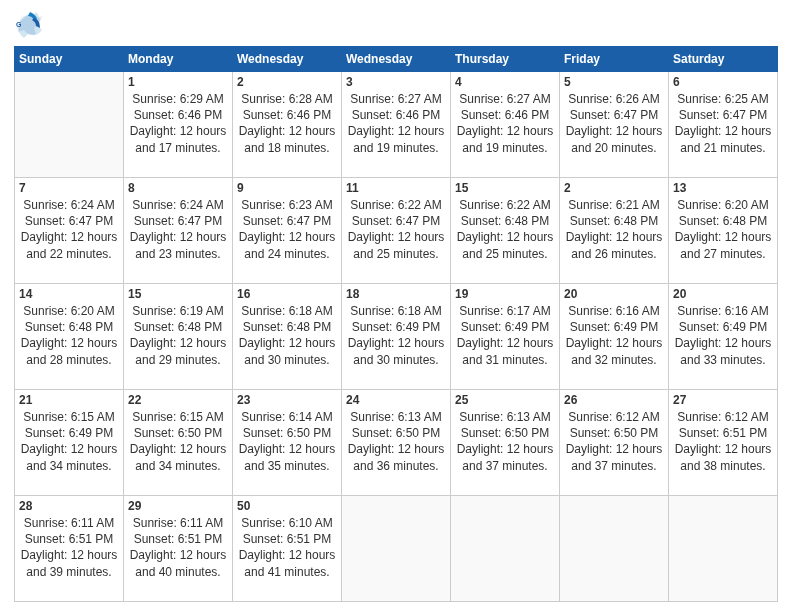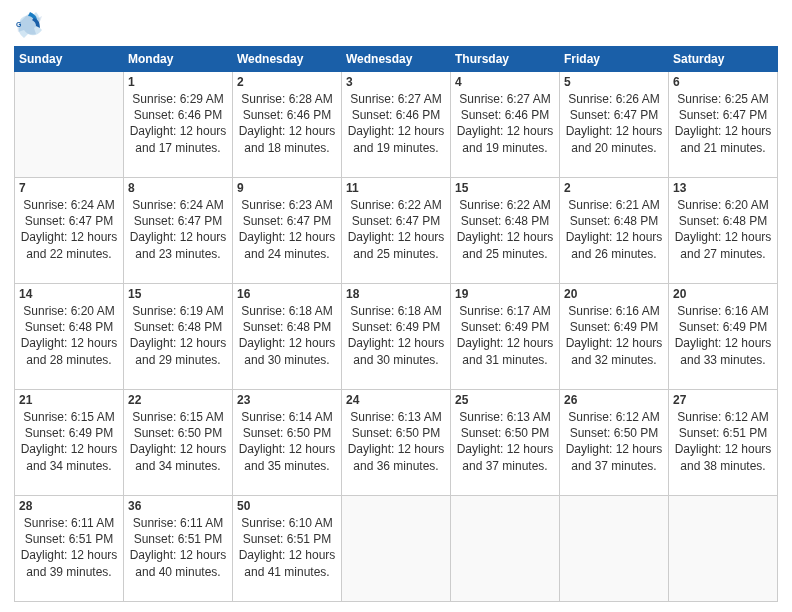--- a/index.html
+++ b/index.html
@@ -255,21 +255,21 @@
             <span class="day-num">27</span>
             <div class="day-info">Sunrise: 6:12 AM<br>Sunset: 6:51 PM<br>Daylight: 12 hours<br>and 38 minutes.</div>
           </td>
         </tr>
         <tr>
           <td>
             <span class="day-num">28</span>
             <div class="day-info">Sunrise: 6:11 AM<br>Sunset: 6:51 PM<br>Daylight: 12 hours<br>and 39 minutes.</div>
           </td>
           <td>
-            <span class="day-num">36</span>
+            <span class="day-num">29</span>
             <div class="day-info">Sunrise: 6:11 AM<br>Sunset: 6:51 PM<br>Daylight: 12 hours<br>and 40 minutes.</div>
           </td>
           <td>
             <span class="day-num">50</span>
             <div class="day-info">Sunrise: 6:10 AM<br>Sunset: 6:51 PM<br>Daylight: 12 hours<br>and 41 minutes.</div>
           </td>
           <td class="empty-cell"></td>
           <td class="empty-cell"></td>
           <td class="empty-cell"></td>
           <td class="empty-cell"></td>

